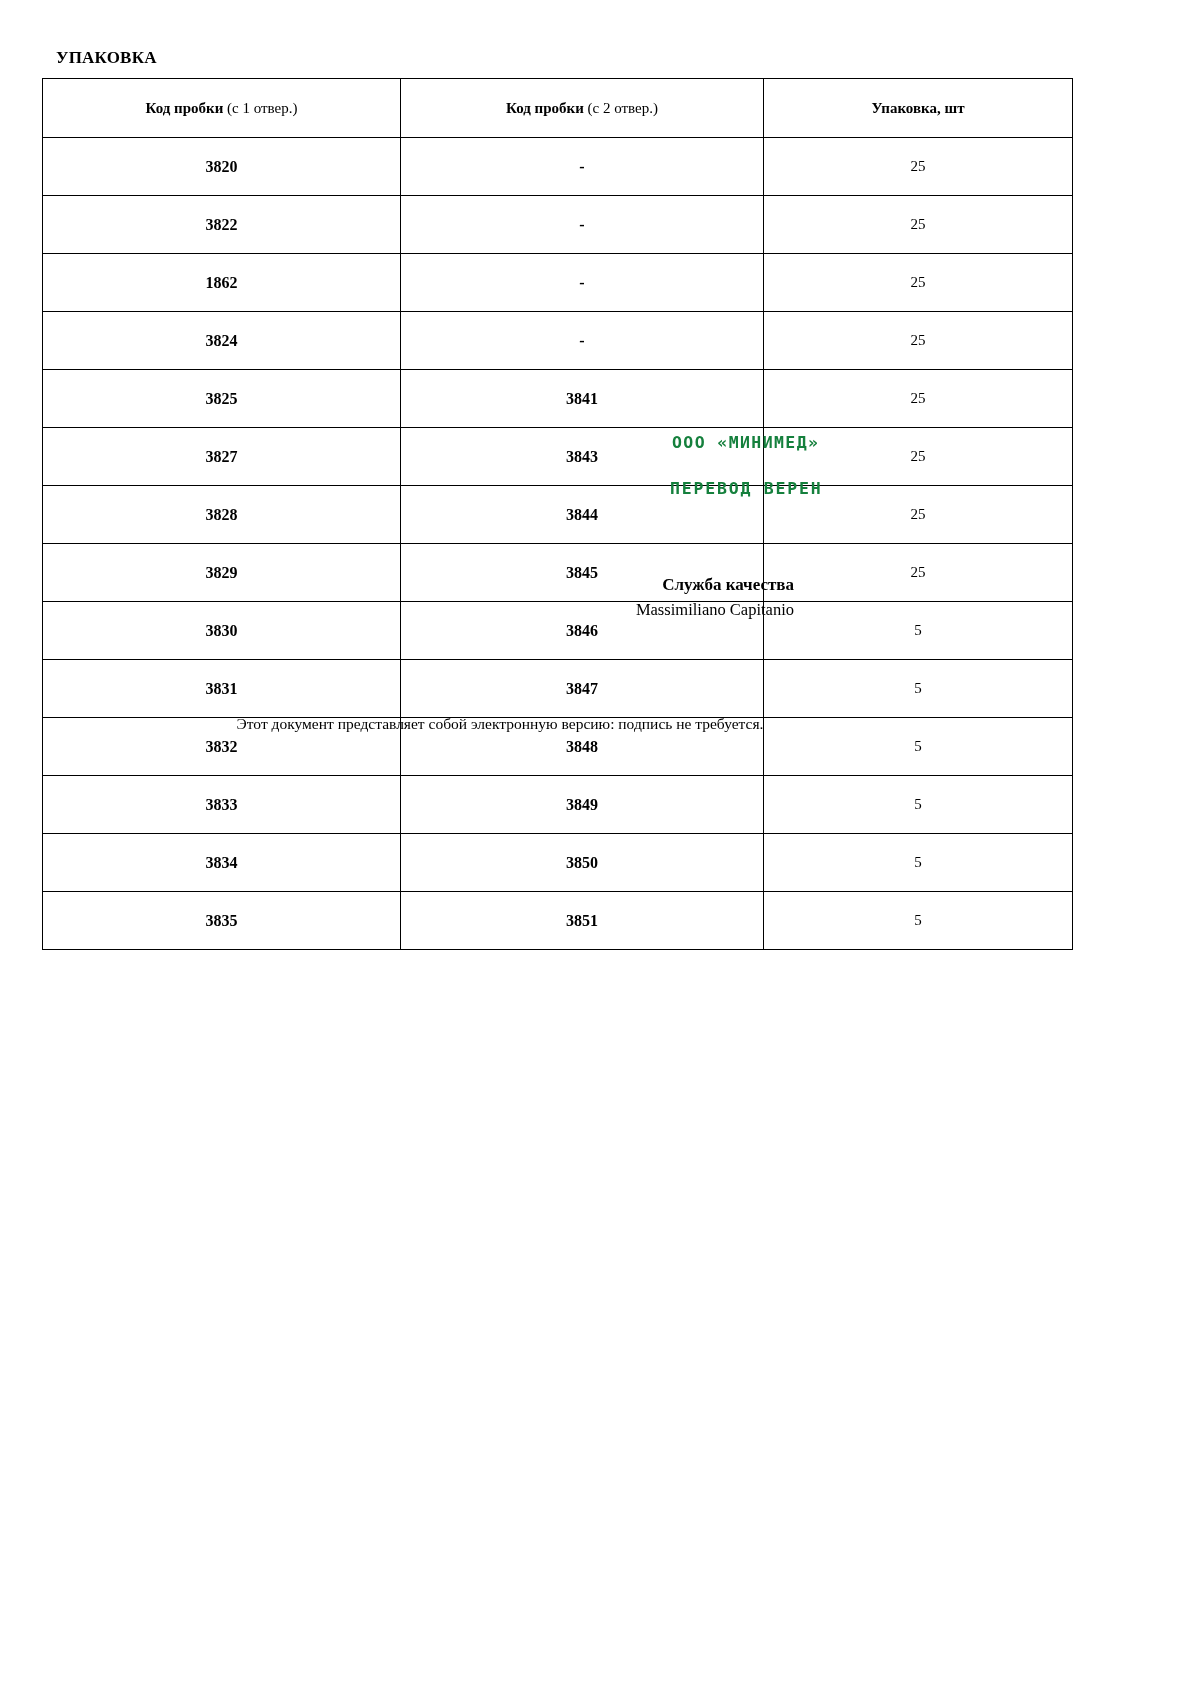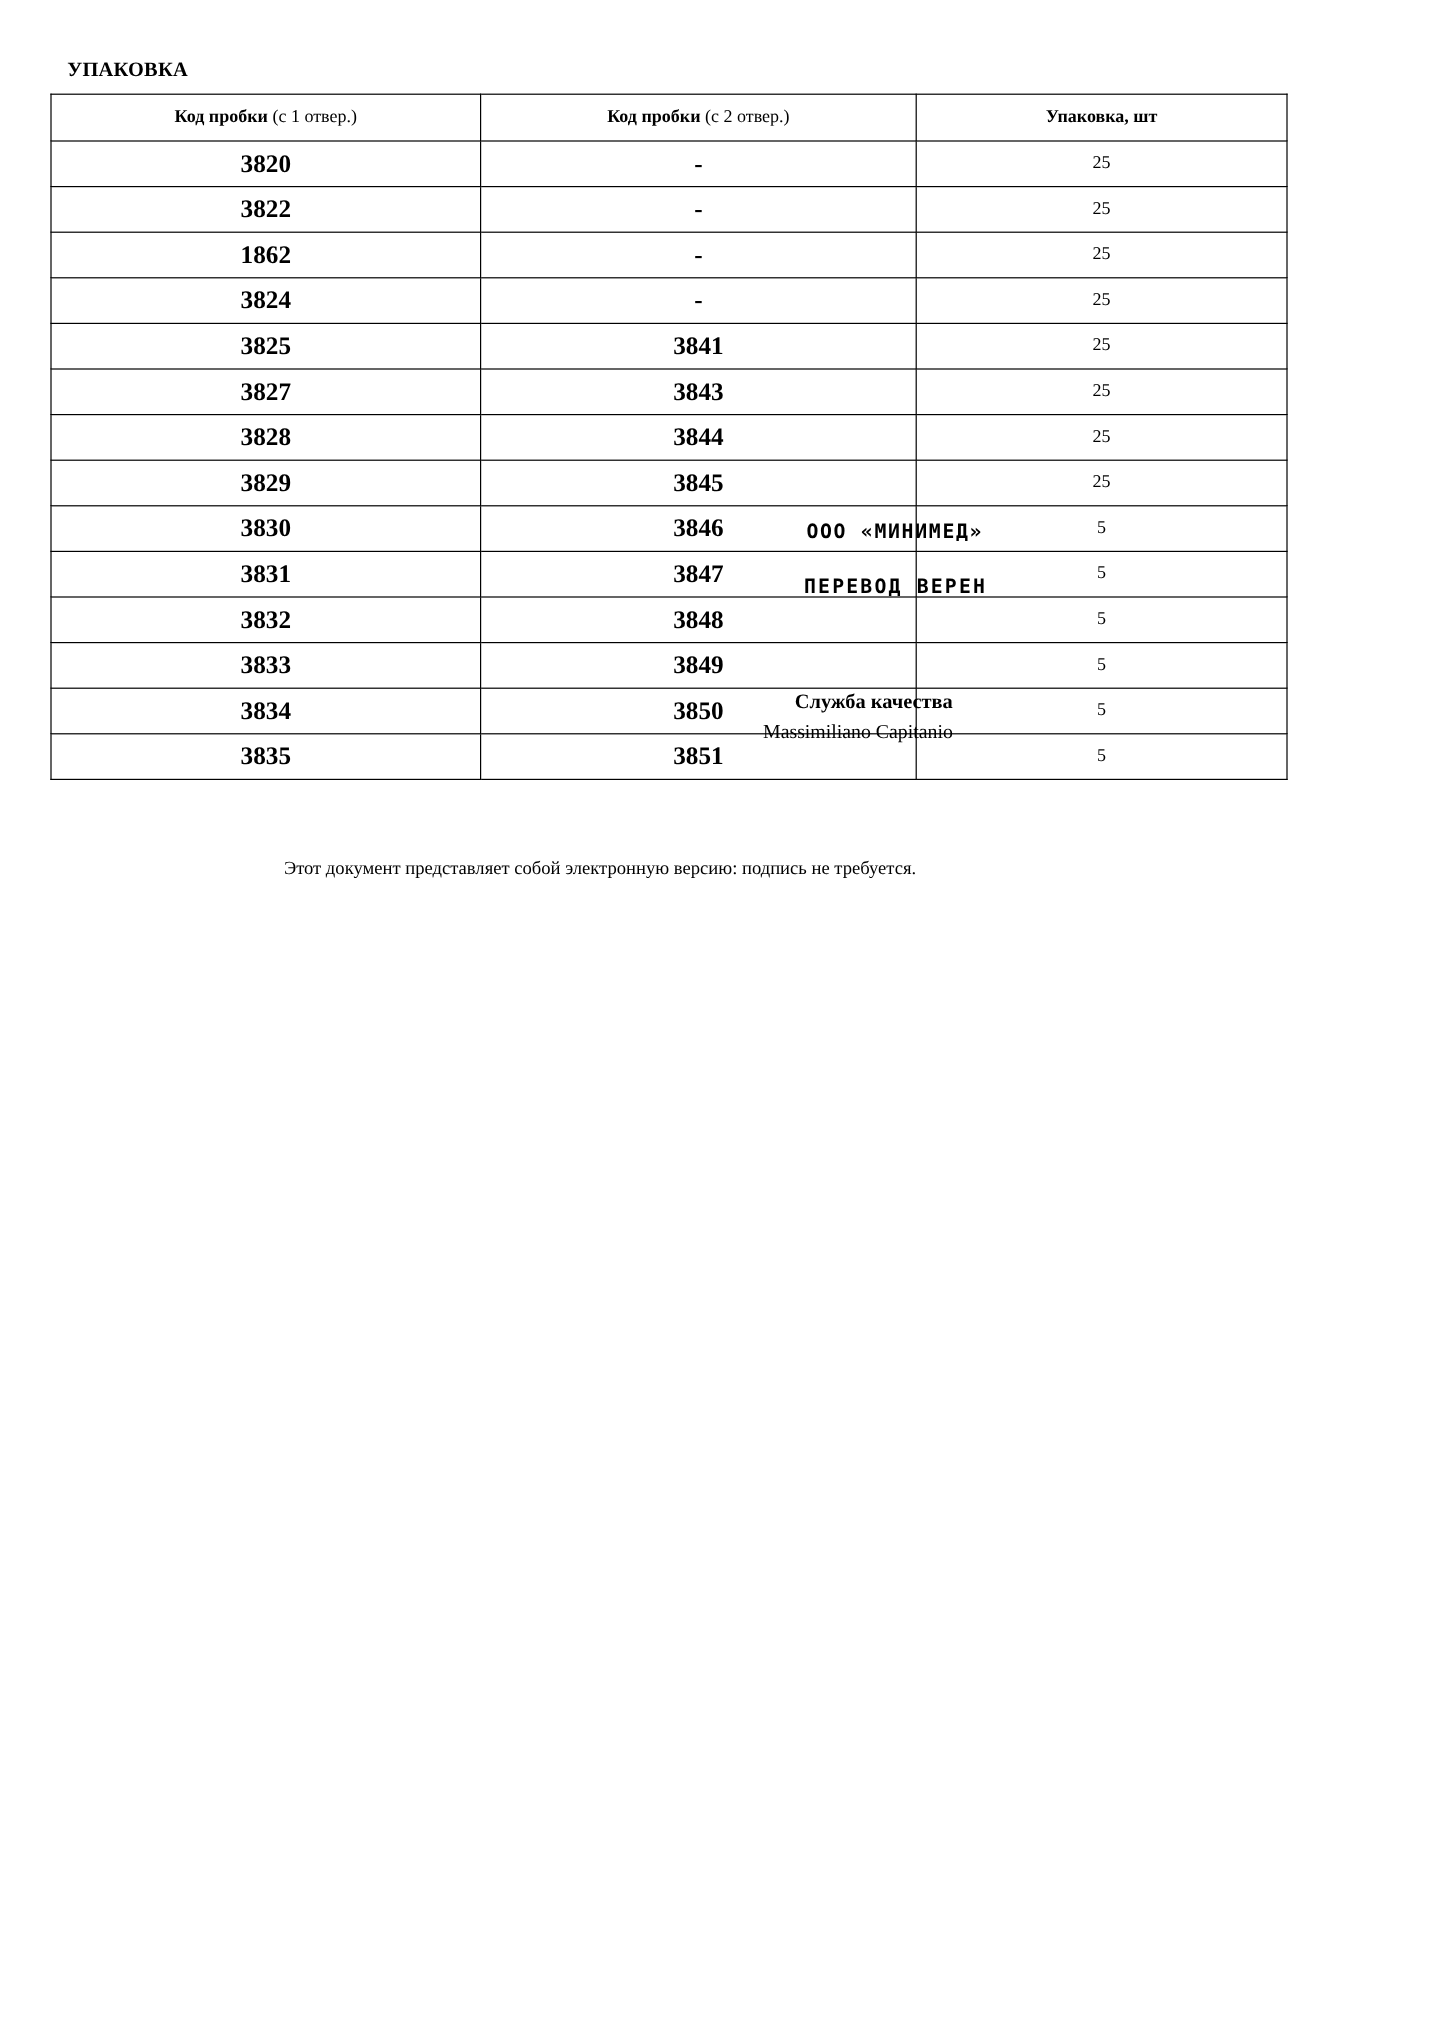--- a/index.html
+++ b/index.html
@@ -45,57 +45,57 @@
     width: 1030px;
     table-layout: fixed;
   }
 
   table.pack-table th,
   table.pack-table td {
     border: 1px solid #000000;
     text-align: center;
     vertical-align: middle;
     font-family: "Liberation Serif", serif;
-    padding: 6px;
+    padding: 16px;
     height: 25px;
     line-height: 25px;
     font-size: 15.5px;
   }
 
   table.pack-table th {
     font-weight: bold;
     height: 26px;
     line-height: 26px;
     font-size: 15px;
   }
 
   table.pack-table th .th-sub {
     font-weight: normal;
   }
 
   table.pack-table td.code {
     font-weight: bold;
-    font-size: 21px;
+    font-size: 16px;
   }
 
   table.pack-table td.qty {
     font-weight: normal;
     font-size: 15px;
   }
 
   col.c1 { width: 358px; }
   col.c2 { width: 363px; }
   col.c3 { width: 309px; }
 
   
   .stamp {
     position: absolute;
     left: 672px;
     top: 428px;
-    color: #000000;
+    color: #15803d;
     font-family: "DejaVu Sans Mono", monospace;
     font-weight: bold;
     font-size: 16.5px;
     letter-spacing: 1.4px;
     line-height: 30px;
     white-space: nowrap;
     pointer-events: none;
   }
   .stamp .line2 {
     display: block;

